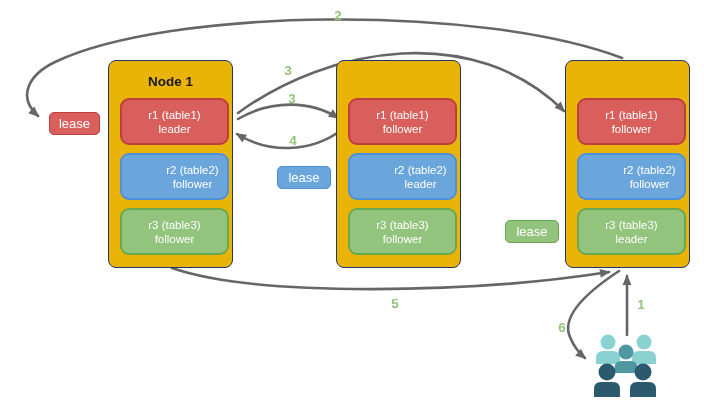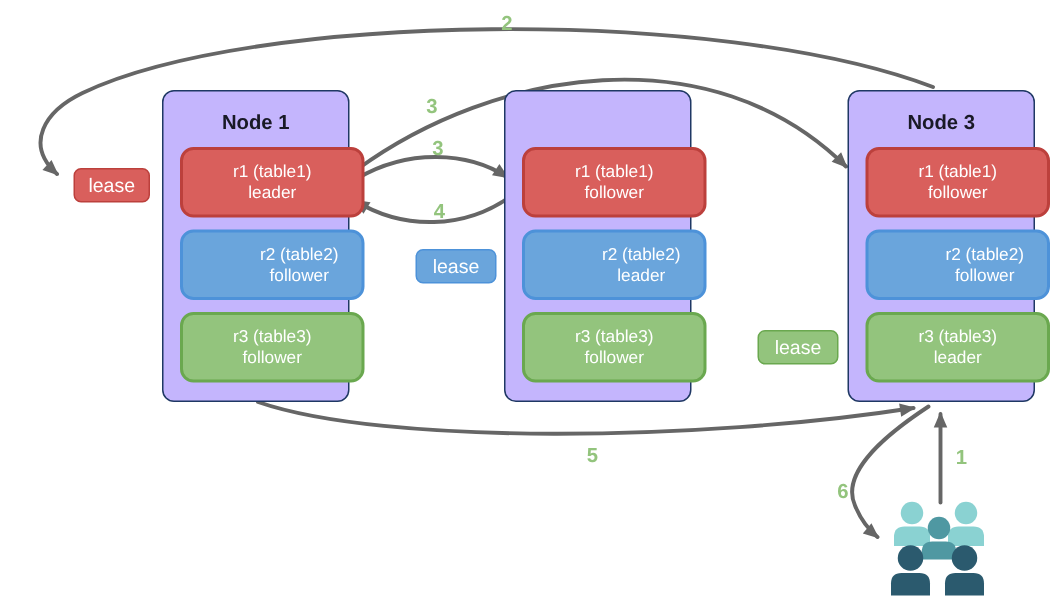--- a/index.html
+++ b/index.html
@@ -2,29 +2,29 @@
 <html><head>
 <meta charset="utf-8">
 <style>
   html,body{margin:0;padding:0;background:#ffffff;}
   .canvas{
     position:relative;width:704px;height:405px;background:#ffffff;overflow:hidden;
     font-family:"Liberation Sans","DejaVu Sans",sans-serif;
   }
   .arrows{position:absolute;left:0;top:0;width:704px;height:405px;}
   .node{
-    position:absolute;top:60px;width:125px;height:208px;background:#c4b5fd;
+    position:absolute;top:60px;width:125px;height:208px;background:#eab308;
     border:1.5px solid #1f3864;border-radius:8px;box-sizing:border-box;
   }
   .node-title{
     position:absolute;top:13px;left:0;width:100%;text-align:center;
     font-size:13.5px;font-weight:bold;color:#191926;
   }
   .rep{
-    position:absolute;left:11px;width:123px;height:47px;border-radius:9px;
+    position:absolute;left:11px;width:109px;height:47px;border-radius:9px;
     box-sizing:border-box;border:2px solid transparent;
     display:flex;flex-direction:column;align-items:center;justify-content:center;
     color:#ffffff;font-size:11.5px;line-height:14px;text-align:center;
   }
   .rep.p1{top:37px}.rep.p2{top:92px}.rep.p3{top:147px}
   .rep.red{background:#d95f5c;border-color:#bc403c;}
   .rep.blue{background:#6aa5dc;border-color:#4d92d9;padding-left:36px;}
   .rep.green{background:#93c47d;border-color:#6aa84f;}
   .lease{
     position:absolute;height:23px;border-radius:5px;box-sizing:border-box;
@@ -87,21 +87,20 @@
       <span>r2 (table2)</span>
       <span>leader</span>
     </div>
     <div class="rep green p3">
       <span>r3 (table3)</span>
       <span>follower</span>
     </div>
   </div>
 
   <div class="node" style="left:565px">
-    <div class="node-title">Node 3</div>
     <div class="rep red p1">
       <span>r1 (table1)</span>
       <span>follower</span>
     </div>
     <div class="rep blue p2">
       <span>r2 (table2)</span>
       <span>follower</span>
     </div>
     <div class="rep green p3">
       <span>r3 (table3)</span>

